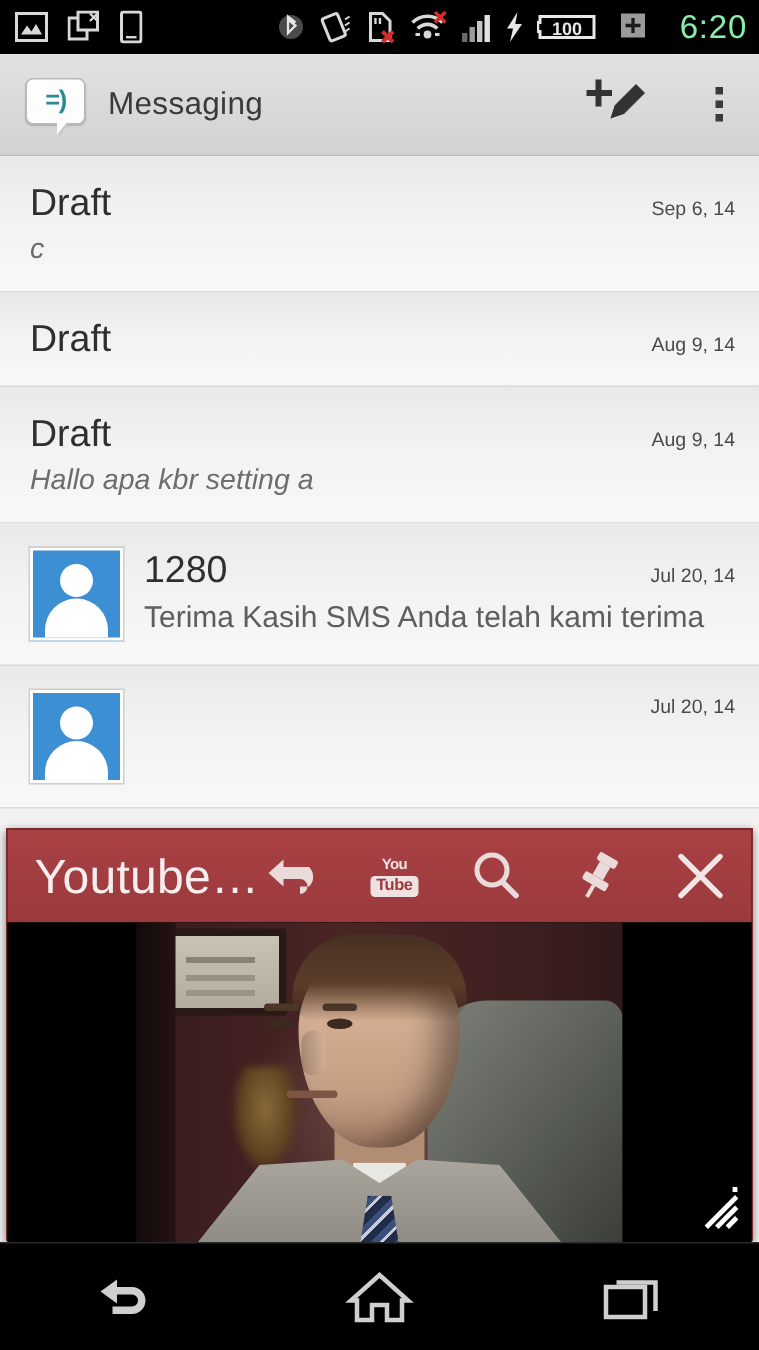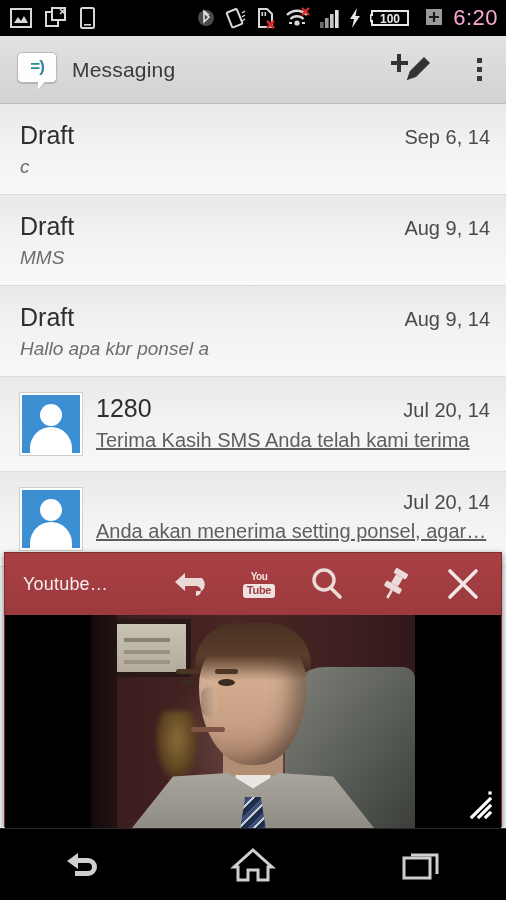--- a/index.html
+++ b/index.html
@@ -14,22 +14,22 @@
   
   .statusbar {
     position: absolute; left: 0; top: 0; width: 506px; height: 36px;
     background: #000; display: flex; align-items: center;
     padding: 0 8px 0 10px;
   }
   .sb-left { display: flex; align-items: center; gap: 13px; }
   .sb-right { margin-left: auto; display: flex; align-items: flex-start; gap: 9px; }
   .sb-icon { display: block; }
   .sb-time {
-    color: #f9a8d4; font-size: 22px; letter-spacing: .5px;
-    margin-left: 1px; font-weight: 400; line-height: 1;
+    color: #86efac; font-size: 22px; letter-spacing: .5px;
+    margin-left: 13px; font-weight: 400; line-height: 1;
   }
 
   
   .appbar {
     position: absolute; left: 0; top: 36px; width: 506px; height: 68px;
     background: linear-gradient(to bottom, #e2e2e2 0%, #d9d9d9 55%, #d2d2d2 100%);
     border-bottom: 1px solid #bdbdbd;
     display: flex; align-items: center; padding: 0 14px 0 14px;
   }
   .app-icon { width: 46px; height: 40px; position: relative; flex: 0 0 auto; }
@@ -79,43 +79,43 @@
     position: absolute; left: 50%; top: 32px; transform: translateX(-50%);
     width: 42px; height: 34px; background: #fff;
     border-radius: 21px 21px 3px 3px;
   }
   .row-main { flex: 1 1 auto; min-width: 0; padding-top: 1px; }
   .row-top { display: flex; align-items: baseline; }
   .row-title {
     font-size: 25px; color: #2f2f2f; font-weight: 400; white-space: nowrap;
   }
   .row-date {
-    margin-left: auto; font-size: 20px; color: #4a4a4a;
+    margin-left: auto; font-size: 13px; color: #4a4a4a;
     white-space: nowrap; padding-left: 12px; padding-top: 2px;
   }
   .row-sub {
     font-size: 19px; color: #6d6d6d; font-style: italic;
     margin-top: 6px; white-space: nowrap; overflow: hidden; text-overflow: ellipsis;
   }
-  .row-sub.plain { font-style: normal; color: #5e5e5e; font-size: 20px; text-decoration: underline; }
+  .row-sub.plain { font-style: normal; color: #5e5e5e; font-size: 20px; }
   .row.with-avatar .row-title { font-size: 25px; }
 
   
   .float-win {
     position: absolute; left: 4px; top: 552px; width: 498px; height: 275px;
     background: #000; border: 1px solid #7d2d30;
     box-shadow: 0 2px 6px rgba(0,0,0,.5);
   }
   .float-bar {
     height: 62px; width: 100%;
     background: linear-gradient(to bottom, #a94044 0%, #9b3a3d 100%);
     display: flex; align-items: center; padding: 0 16px 0 18px;
   }
   .float-title {
-    color: #f6eded; font-size: 18px; white-space: nowrap; letter-spacing: .2px;
+    color: #f6eded; font-size: 32px; white-space: nowrap; letter-spacing: .2px;
   }
   .float-actions { margin-left: auto; display: flex; align-items: center; gap: 24px; }
   .fa-btn {
     width: 44px; height: 44px; display: flex; align-items: center; justify-content: center;
   }
   .yt-logo { width: 40px; display: flex; flex-direction: column; align-items: center; gap: 1px; }
   .yt-you {
     color: #f0e2e2; font-size: 10px; font-weight: 700; line-height: 13px;
     letter-spacing: -.5px;
   }
@@ -329,31 +329,30 @@
         <div class="row-sub">c</div>
       </div>
     </div>
 
     <div class="row">
       <div class="row-main">
         <div class="row-top">
           <span class="row-title">Draft</span>
           <span class="row-date">Aug 9, 14</span>
         </div>
-        <div class="row-sub">MMS</div>
       </div>
     </div>
 
     <div class="row">
       <div class="row-main">
         <div class="row-top">
           <span class="row-title">Draft</span>
           <span class="row-date">Aug 9, 14</span>
         </div>
-        <div class="row-sub">Hallo apa kbr ponsel a</div>
+        <div class="row-sub">Hallo apa kbr setting a</div>
       </div>
     </div>
 
     <div class="row with-avatar">
       <div class="avatar">
         <div class="head"></div>
           <div class="body"></div>
       </div>
       <div class="row-main">
         <div class="row-top">
@@ -366,21 +365,20 @@
 
     <div class="row with-avatar">
       <div class="avatar">
         <div class="head"></div>
           <div class="body"></div>
       </div>
       <div class="row-main">
         <div class="row-top">
           <span class="row-date">Jul 20, 14</span>
         </div>
-        <div class="row-sub plain">Anda akan menerima setting ponsel, agar…</div>
       </div>
     </div>
 
   </div>
 
   <div class="float-win">
 
     <div class="float-bar">
       <span class="float-title">Youtube…</span>
 

